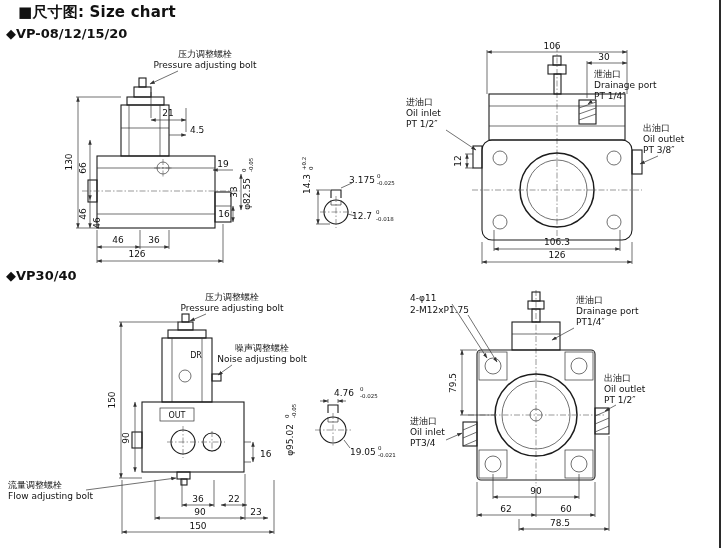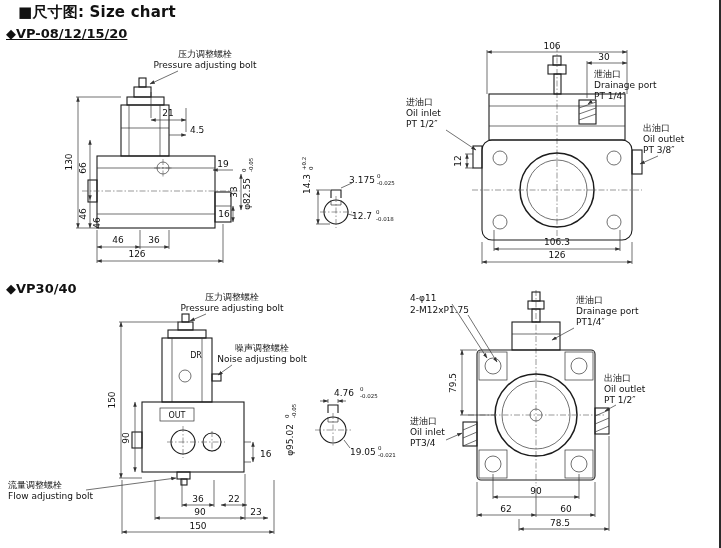--- a/index.html
+++ b/index.html
@@ -4,22 +4,22 @@
 <style>
   * { margin:0; padding:0; box-sizing:border-box; }
   html,body { width:721px; height:548px; }
   body {
     position:relative; background:#fff; overflow:hidden;
     font-family:"DejaVu Sans","Liberation Sans",sans-serif; color:#111;
     border-right:2px solid #2a2a2a;
   }
   .page-title { position:absolute; left:18px; top:3px; font-size:15px; font-weight:bold; letter-spacing:0.2px; }
   .sec-heading { position:absolute; left:6px; font-size:13px; font-weight:bold; }
-  #hd1 { top:26px;text-decoration:underline; }
-  #hd2 { top:281px; }
+  #hd1 { top:26px; }
+  #hd2 { top:268px; }
   svg { position:absolute; left:0; overflow:visible; }
   #svg-top { top:42px; }
   #svg-bot { top:290px; }
   svg text { font-family:"DejaVu Sans","Liberation Sans",sans-serif; fill:#111; }
   .dim { font-size:9px; }
   .tol { font-size:5.5px; }
   .lbl { font-size:9px; }
   .inlab { font-size:8px; }
   .ln   { stroke:#1c1c1c; stroke-width:1.1; fill:none; }
   .bold { stroke:#1c1c1c; stroke-width:1.5; fill:none; }

